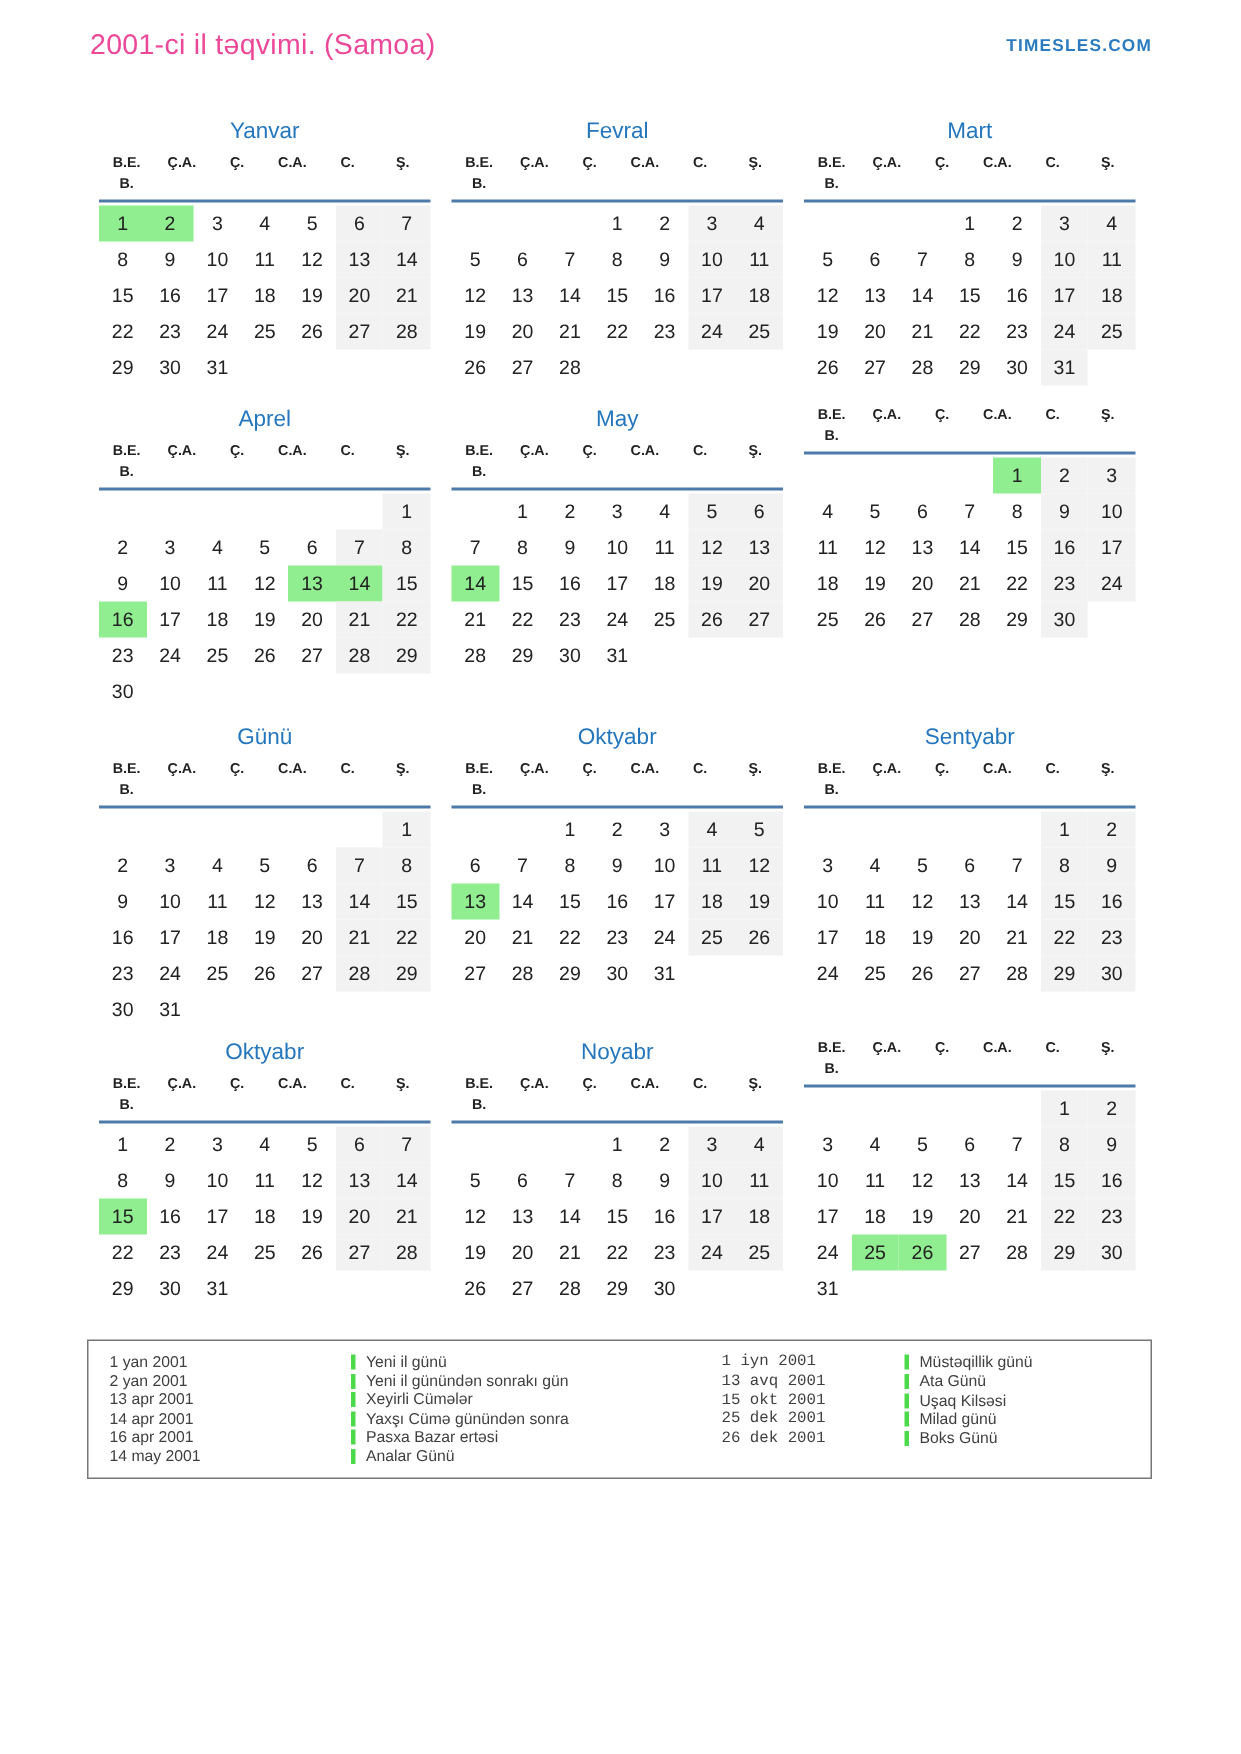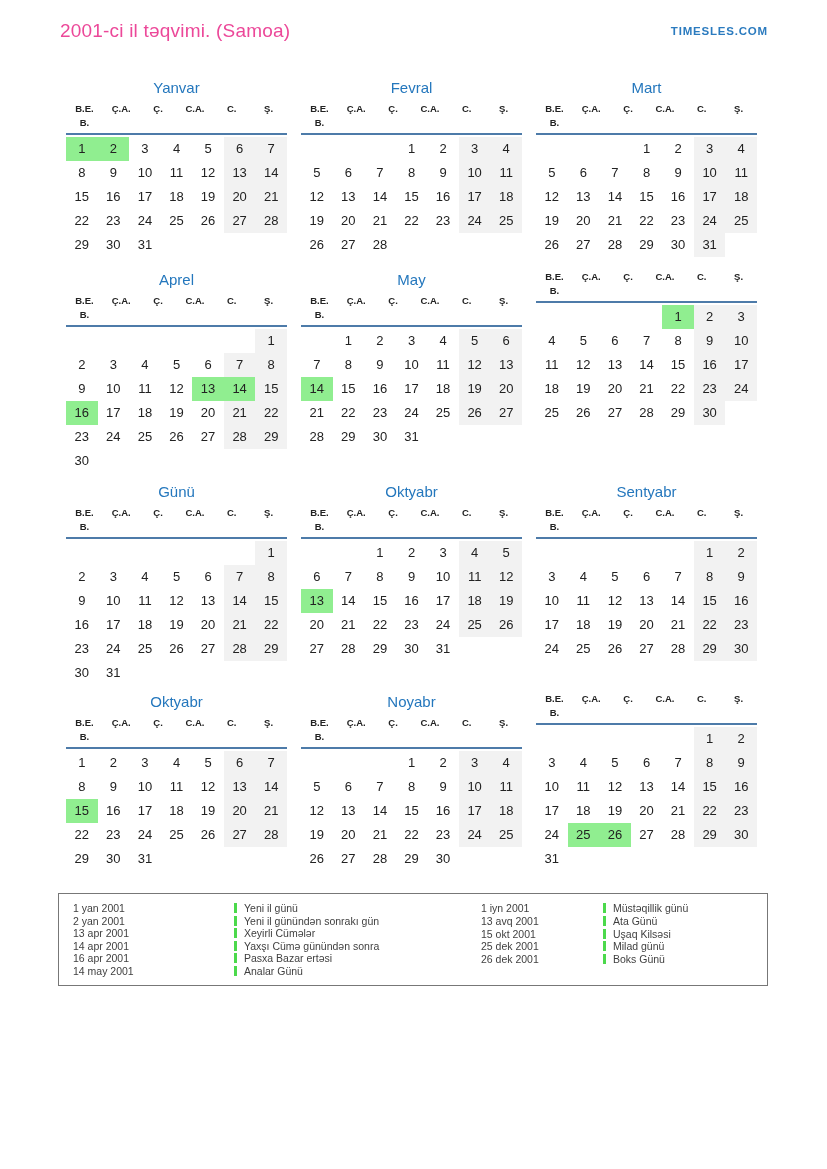--- a/index.html
+++ b/index.html
@@ -26,21 +26,21 @@
   .cell.hl { background:var(--highlight-bg,#90ee90); }
 
   .legend-box { position:absolute; left:58px; top:893px; width:710px; height:93px;
                 border:1px solid #777; padding:8px 0 8px 14px; display:flex; }
   .lg-col { display:flex; flex-direction:column; }
   .lg-col.left { width:408px; }
   .lg-col.right { flex:1; }
   .holiday-row { display:flex; align-items:center; height:12.7px; font-size:10.5px; color:#3f3f3f; }
   .holiday-date { flex:0 0 auto; }
   .lg-col.left .holiday-date { width:161px; }
-  .lg-col.right .holiday-date { width:122px; }
+  .lg-col.right .holiday-date { width:122px;font-family:Liberation Mono, monospace; }
   .holiday-tick { display:inline-block; width:3px; height:10px; margin-right:7px;
                   background:var(--legend-tick,#4cd94c); }
   .holiday-name { white-space:nowrap; }
 </style>
 </head>
 <body>
 
 <div class="page">
   <div class="page-title">2001-ci il təqvimi. (Samoa)</div>
   <a class="brand-link">TIMESLES.COM</a>

